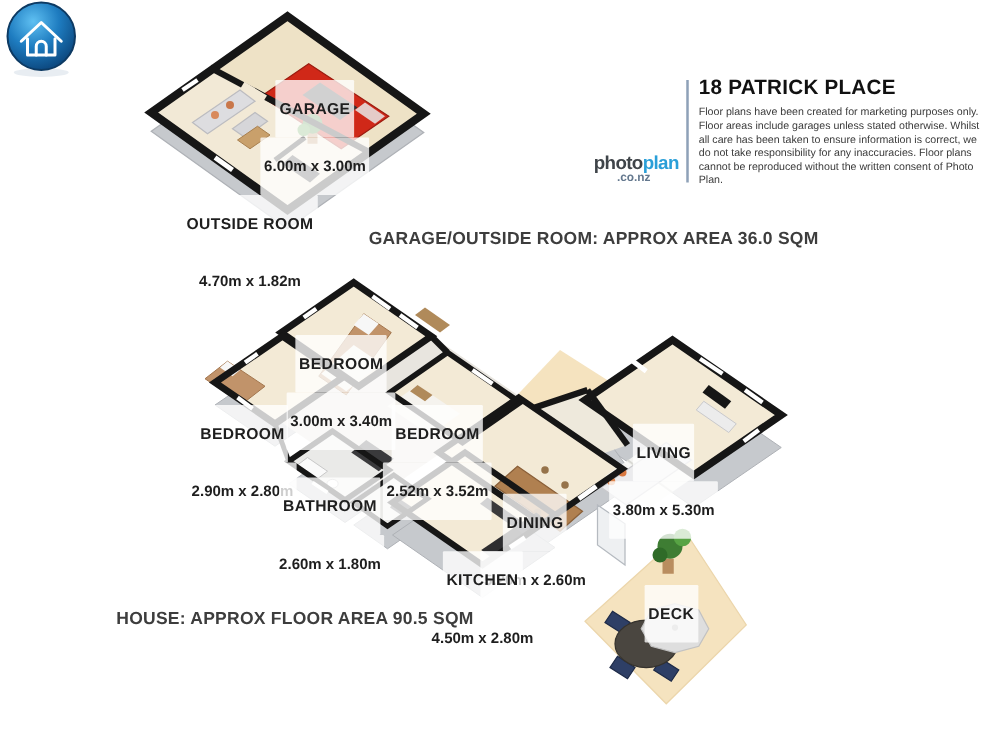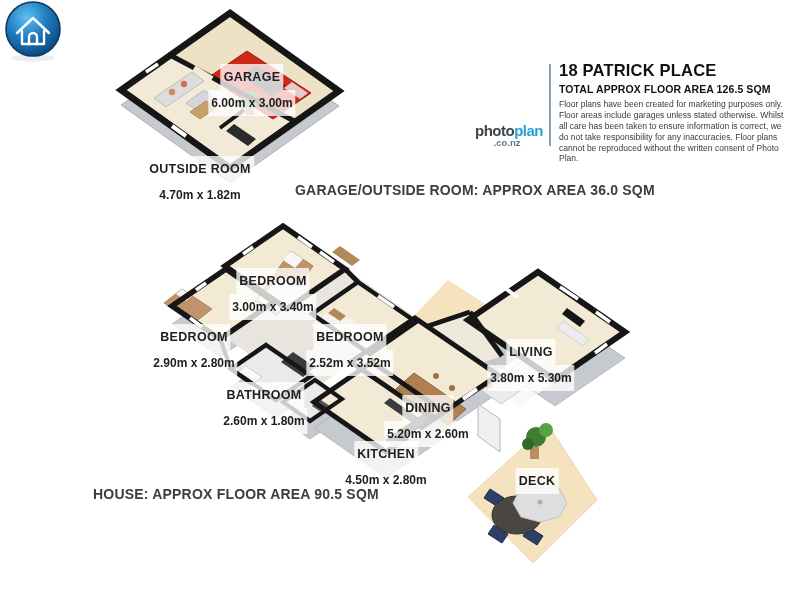--- a/index.html
+++ b/index.html
@@ -8,21 +8,21 @@
     font-family:"Liberation Sans", sans-serif;
   }
   .canvas svg{position:absolute;left:0;top:0;}
   
   .rlabel{
     position:absolute;transform:translateX(-50%);text-align:center;z-index:5;
     line-height:14px;white-space:nowrap;
   }
   .rlabel .nm,.rlabel .dm{
     display:table;margin:0 auto;background:rgba(255,255,255,0.78);
-    padding:6px 3px;font-weight:bold;color:#1e1e1e;border-radius:1px;
+    padding:16px 3px;font-weight:bold;color:#1e1e1e;border-radius:1px;
   }
   .rlabel .nm{font-size:12.5px;letter-spacing:0.3px;}
   .rlabel .dm{font-size:12px;text-align:right;}
   
   .caption{
     position:absolute;font-size:14px;font-weight:bold;color:#3d3d3d;
     letter-spacing:0.2px;white-space:nowrap;z-index:5;
   }
   
   .logo-svg{position:absolute;left:476px;top:58px;z-index:6;}
@@ -274,17 +274,16 @@
       <path d="M 29 44 L 29 37 a 4 4 0 0 1 8 0 L 37 44"></path>
     </g>
   </svg>
   <div class="wordmark">
     <span class="p1">photo</span><span class="p2">plan</span>
     <span class="tld">.co.nz</span>
   </div>
   <div class="vdivider"></div>
   <div class="titleblock">
     <h1>18 PATRICK PLACE</h1>
-    <h2>TOTAL APPROX FLOOR AREA 126.5 SQM</h2>
     <p>Floor plans have been created for marketing purposes only. Floor areas include garages unless stated otherwise. Whilst all care has been taken to ensure information is correct, we do not take responsibility for any inaccuracies. Floor plans cannot be reproduced without the written consent of Photo Plan.</p>
   </div>
 
 </div>
 
 </body></html>

